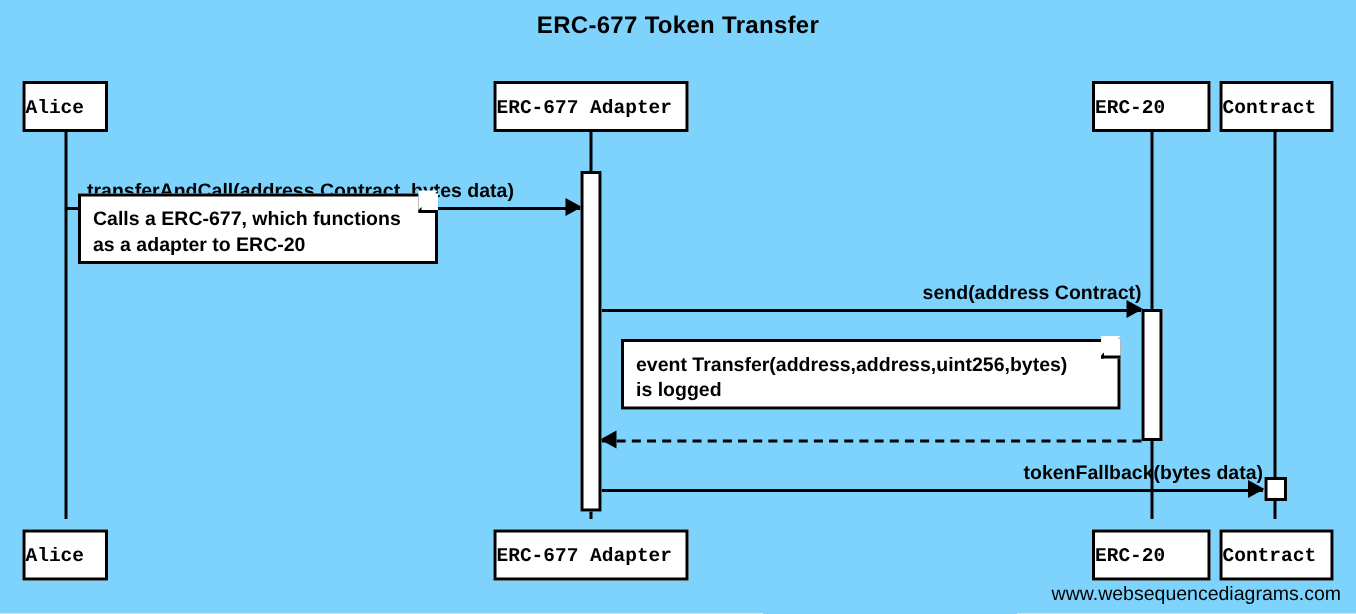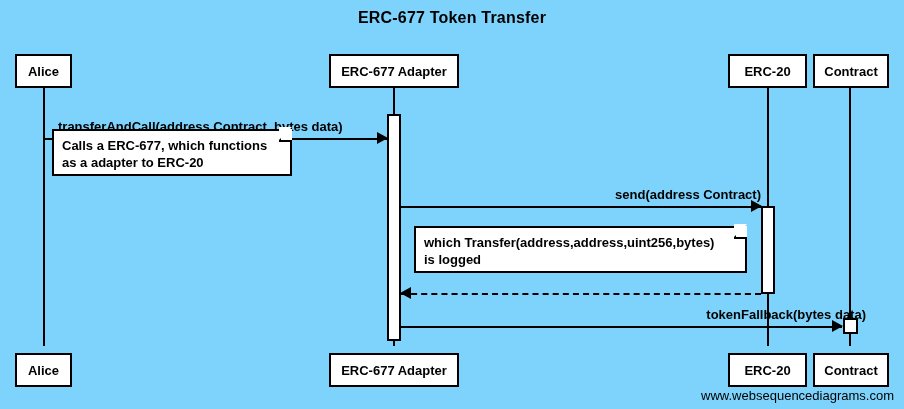--- a/index.html
+++ b/index.html
@@ -36,23 +36,23 @@
   
   .actor-box {
     position: absolute;
     box-sizing: border-box;
     border: 2px solid #000000;
     background: #ffffff;
     font-size: 13px;
     font-weight: bold;
     display: flex;
     align-items: center;
-    justify-content: center;
     white-space: nowrap;
     z-index: 6;
+    font-family: Liberation Mono, monospace;
   }
 
   
   .lifeline {
     position: absolute;
     width: 2px;
     background: #000000;
     z-index: 1;
   }
 
@@ -219,30 +219,30 @@
 
   <div class="msg" style="left:401px; top:282px; width:360px; height:14px;">
     <div class="msg-line dashed" style="top:11px;"></div>
     <div class="msg-arrow left" style="top:5px;"></div>
 
   </div>
 
   <div class="msg" style="left:401px; top:304px; width:441px; height:24px;">
     <div class="msg-line" style="top:22px;"></div>
     <div class="msg-arrow right" style="top:16px;"></div>
-    <div class="msg-label" style="bottom:6px;padding-left:24px;">tokenFallback(bytes data)</div>
+    <div class="msg-label" style="bottom:6px;">tokenFallback(bytes data)</div>
   </div>
 
   <div class="note" style="left:52px; top:129px; width:240px; height:47px;">
     <span class="fold"></span>
     <div class="note-text">Calls a ERC-677, which functions
 as a adapter to ERC-20</div>
   </div>
 
   <div class="note" style="left:414px; top:226px; width:333px; height:47px;">
     <span class="fold"></span>
-    <div class="note-text">which Transfer(address,address,uint256,bytes)
+    <div class="note-text">event Transfer(address,address,uint256,bytes)
 is logged</div>
   </div>
 
   <div class="footer-credit">www.websequencediagrams.com</div>
 
 </div>
 
 </body></html>

